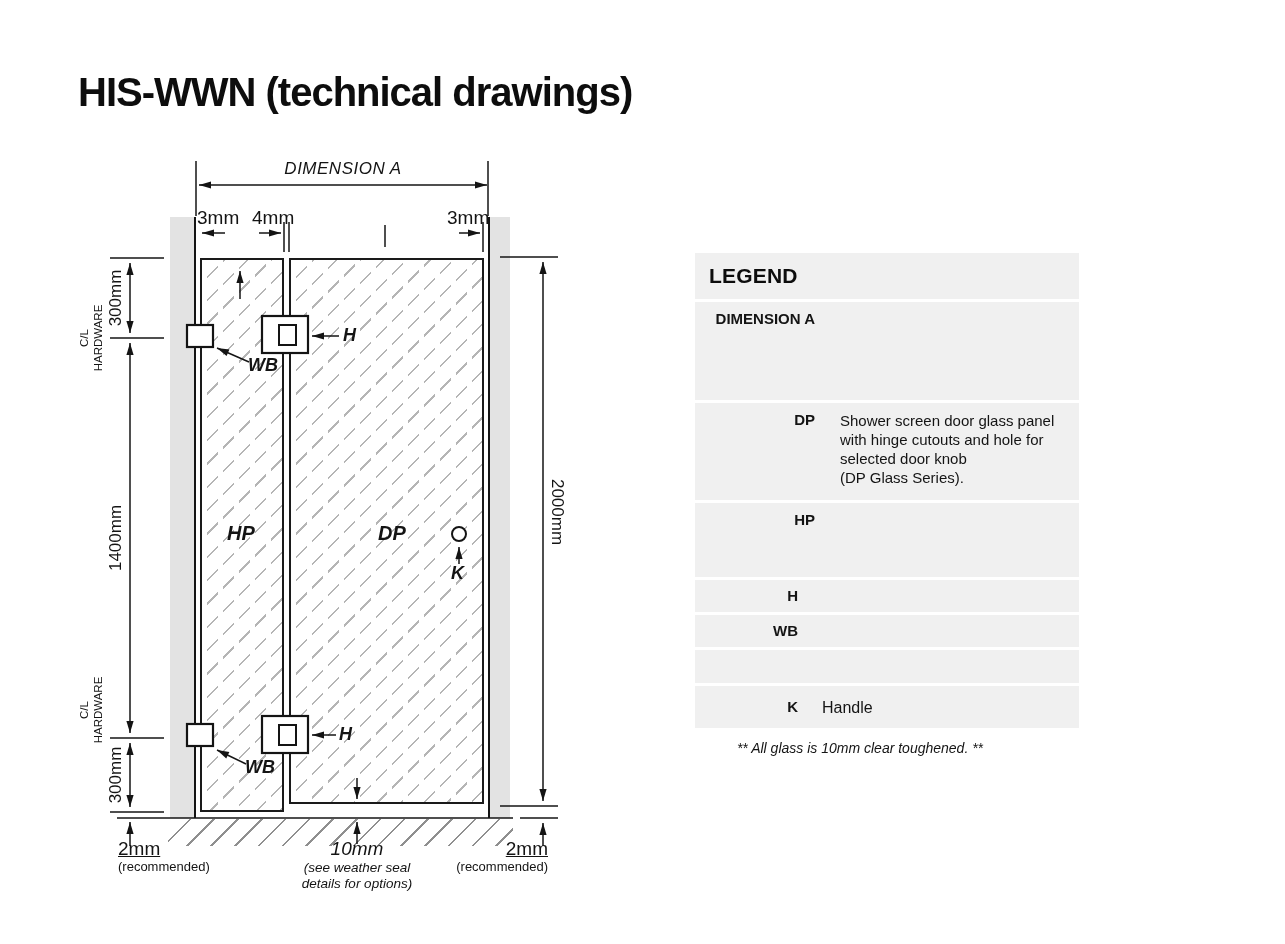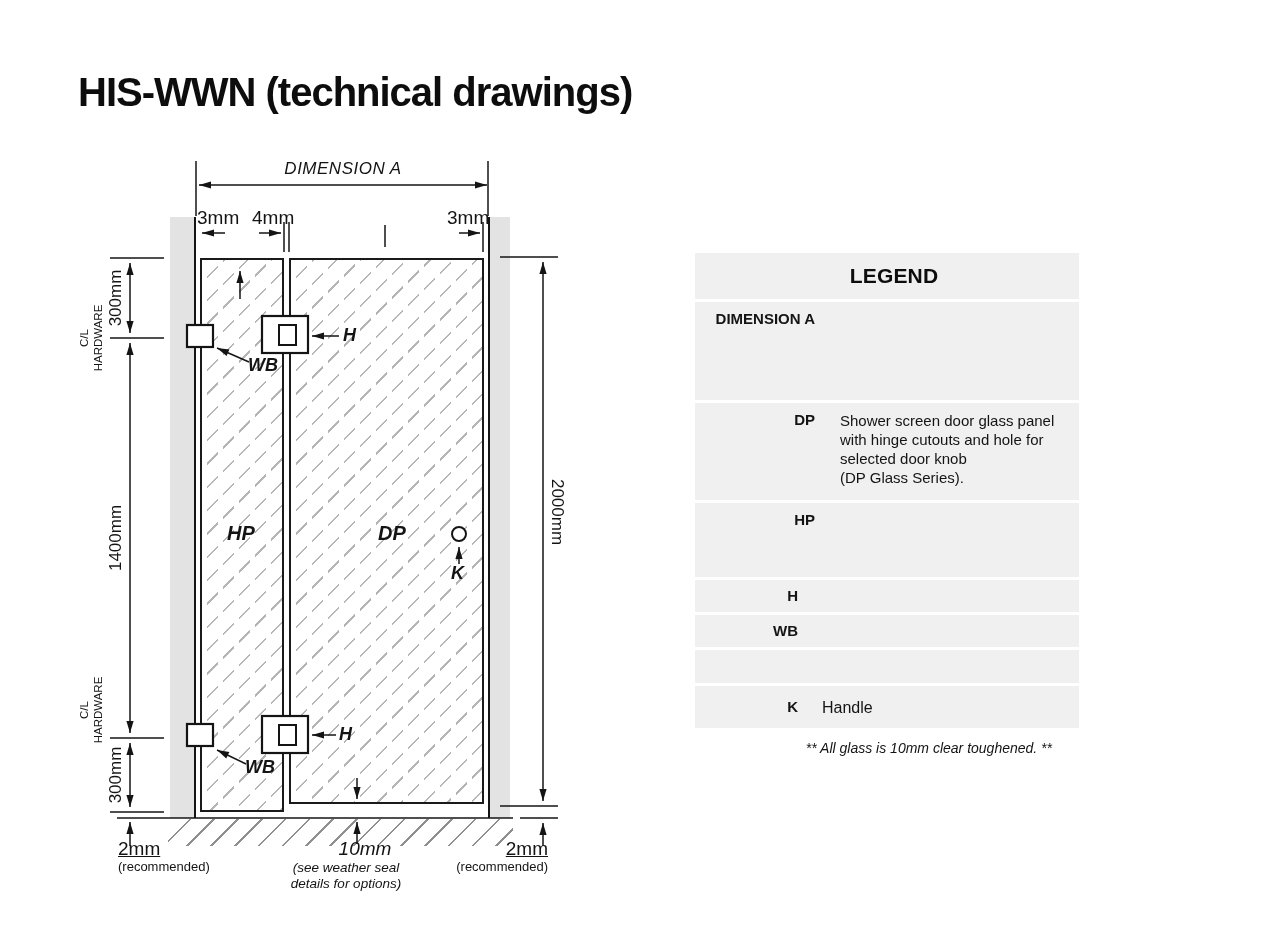--- a/index.html
+++ b/index.html
@@ -37,31 +37,31 @@
   .rotcw  { transform:translate(-50%,-50%) rotate(90deg); }
   .dim  { font-size:19px; }
   .dimv { font-size:17px; }
   .part { font-size:18px; font-weight:bold; font-style:italic; }
   #lbl-dimension-a { font-size:17px; font-style:italic; letter-spacing:0.5px; }
   #lbl-cl-top, #lbl-cl-bottom {
     font-size:11.5px; line-height:13.5px; text-align:center; white-space:pre-line;
   }
   .panel-name { font-size:20px; font-weight:bold; font-style:italic; }
   .gapnote { font-size:13px; }
-  #lbl-10mm { font-size:19px; font-style:italic;margin-left:8px; }
+  #lbl-10mm { font-size:19px; font-style:italic; }
   #lbl-weather { font-size:13.5px; font-style:italic; text-align:center; white-space:pre-line; line-height:16px; }
   .g2 { font-size:19px;text-decoration:underline; }
   .r-align { text-align:right; }
   
   #legend {
     position:absolute; left:695px; top:253px; width:384px; background:#f0f0f0;
   }
   #legend-title {
     height:46px; box-sizing:border-box; padding:11px 0 0 14px;
-    font-size:21px; font-weight:bold; letter-spacing:0.2px; color:#0d0d0d;text-align:center;
+    font-size:21px; font-weight:bold; letter-spacing:0.2px; color:#0d0d0d;
   }
   .legend-row { display:flex; box-sizing:border-box; border-top:3px solid #ffffff; }
   .legend-row .term {
     width:120px; text-align:right; font-weight:bold; font-size:15px; padding-top:8px;
     flex:none;
   }
   .legend-row .desc {
     margin-left:25px; font-size:15px; line-height:19px; padding-top:8px;
     white-space:pre-line; width:235px;
   }
@@ -70,21 +70,21 @@
   #row-dim-a { height:101px; }
   #row-dp    { height:100px; }
   #row-hp    { height:77px; }
   #row-h     { height:35px; }
   #row-wb    { height:35px; }
   #row-empty { height:36px; }
   #row-k     { height:45px; }
   #row-k .term { padding-top:12px; }
   #row-k .desc { padding-top:12px; font-size:16px; }
   #legend-footnote {
-    position:absolute; left:668px; top:740px; width:384px; text-align:right;
+    position:absolute; left:668px; top:740px; width:384px; text-align:center;
     font-size:14px; font-style:italic; color:#141414;
   }
 </style>
 </head>
 <body>
 
 <div id="canvas">
 
   <h1 id="page-title">HIS-WWN (technical drawings)</h1>
 
@@ -191,21 +191,21 @@
     <div class="lbl ctr panel-name" style="left:241px; top:533px;">HP</div>
     <div class="lbl ctr panel-name" style="left:392px; top:533px;">DP</div>
     <div class="lbl part" style="left:248px; top:355px;">WB</div>
     <div class="lbl part" style="left:245px; top:757px;">WB</div>
     <div class="lbl part" style="left:343px; top:325px;">H</div>
     <div class="lbl part" style="left:339px; top:724px;">H</div>
     <div class="lbl part" style="left:451px; top:563px;">K</div>
     <div class="lbl g2" style="left:118px; top:838px;">2mm</div>
     <div class="lbl gapnote" style="left:118px; top:859px;">(recommended)</div>
     <div class="lbl" id="lbl-10mm" style="left:357px; top:838px; transform:translateX(-50%);">10mm</div>
-    <div class="lbl" id="lbl-weather" style="left:346px; top:860px; transform:translateX(-50%);">(see weather seal
+    <div class="lbl" id="lbl-weather" style="left:357px; top:860px; transform:translateX(-50%);">(see weather seal
 details for options)</div>
     <div class="lbl g2 r-align" style="left:420px; top:838px; width:128px;">2mm</div>
     <div class="lbl gapnote r-align" style="left:428px; top:859px; width:120px;">(recommended)</div>
   </div>
 
   <div id="legend">
     <div id="legend-title">LEGEND</div>
 
     <div class="legend-row" id="row-dim-a">
       <div class="term">DIMENSION A</div>

